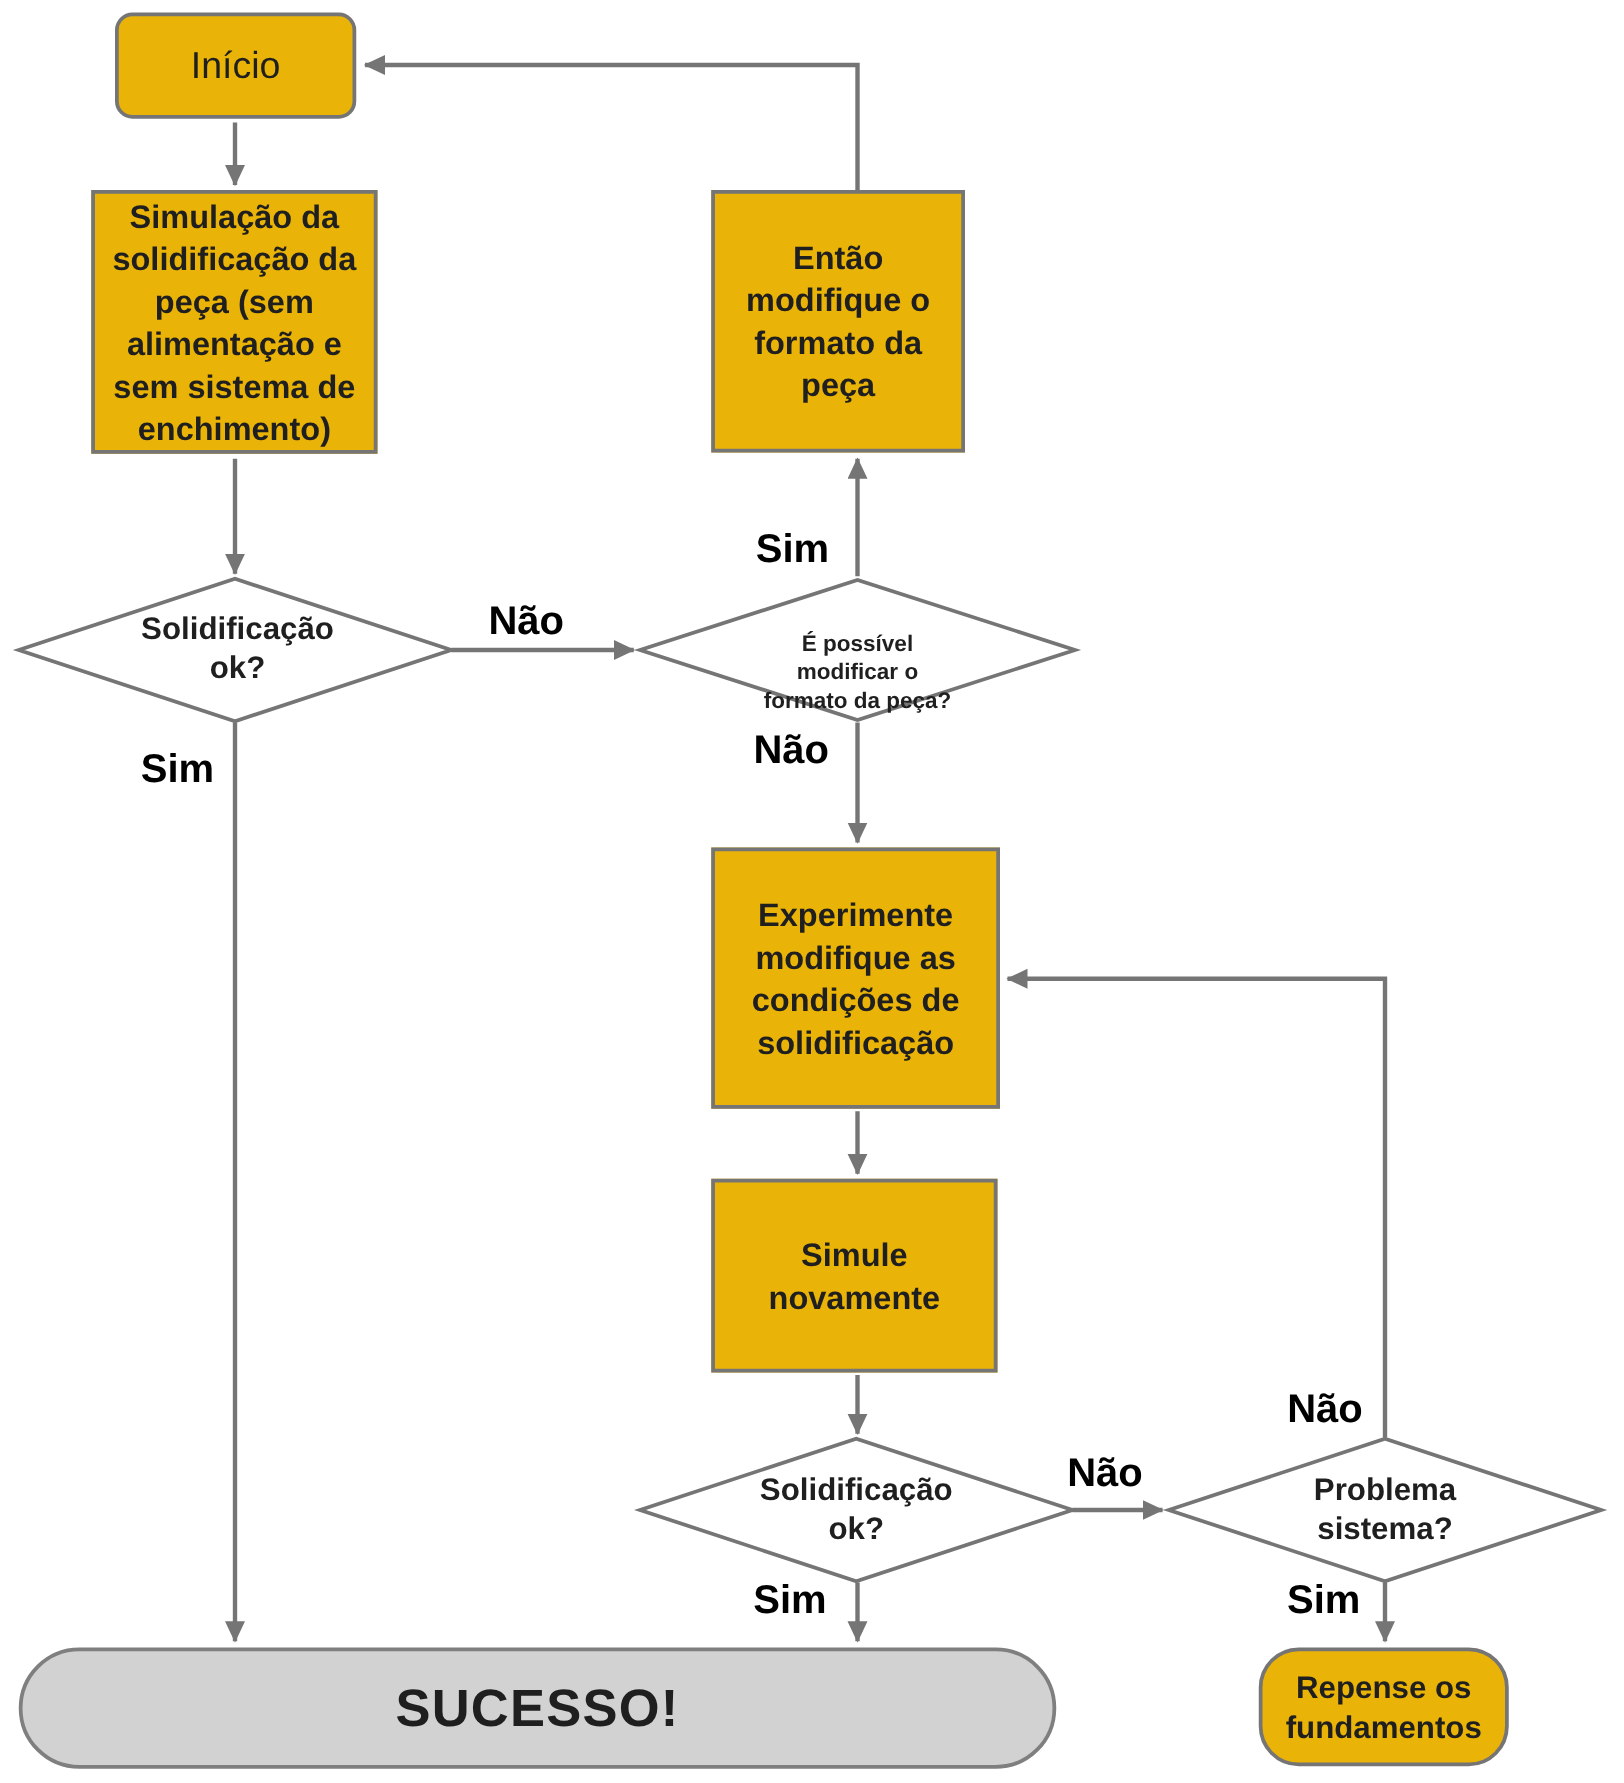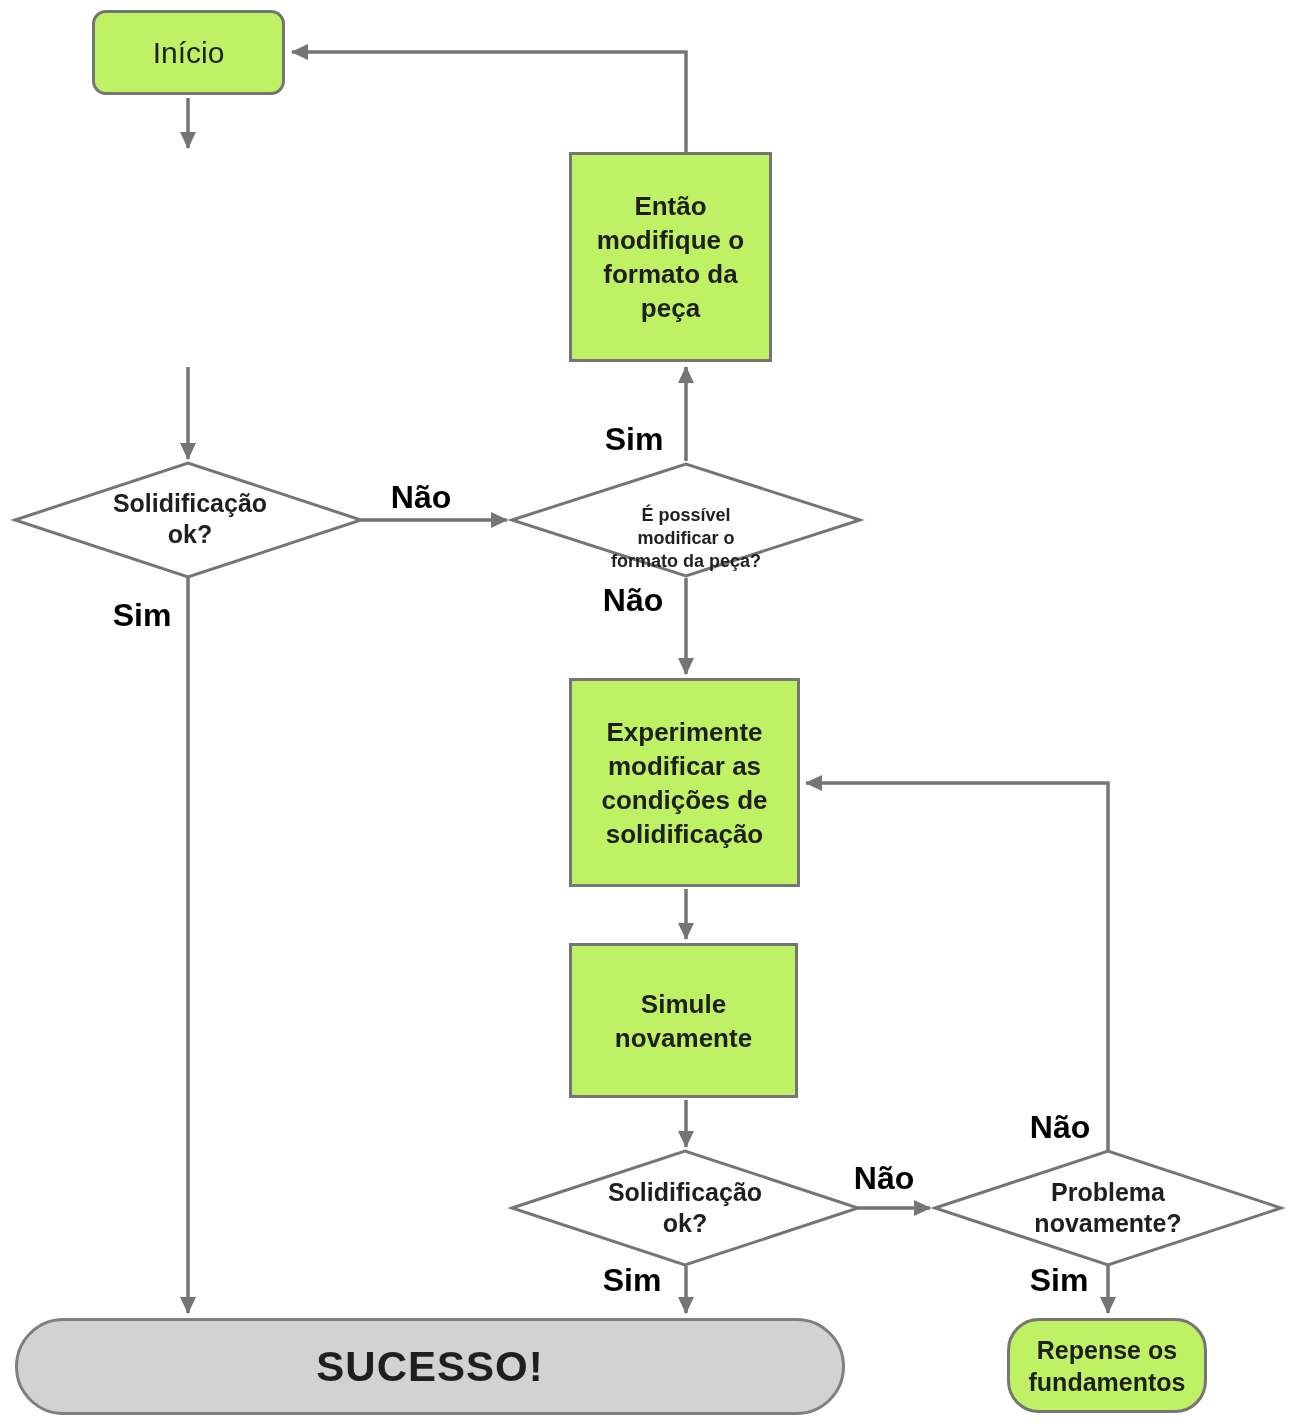--- a/index.html
+++ b/index.html
@@ -10,21 +10,21 @@
     background:#ffffff;
     font-family:"Liberation Sans", sans-serif;
     color:#1f1f1f;
     overflow:hidden;
   }
   .layer{position:absolute;left:0;top:0;}
   .node{
     position:absolute;
     box-sizing:border-box;
     border:3px solid #757575;
-    background:#bef264;
+    background:#eab308;
     display:flex;
     align-items:center;
     justify-content:center;
     text-align:center;
     font-weight:700;
     font-size:26px;
     line-height:34px;
     white-space:pre-line;
     color:#1f1f1f;
   }
@@ -105,27 +105,33 @@
     <path d="M188 578 V1313" fill="none" stroke="#757575" stroke-width="3.5" marker-end="url(#arrow)"></path>
 
     <polygon points="15,520 188,463 361,520 188,577" fill="#ffffff" stroke="#757575" stroke-width="3"></polygon>
     <polygon points="512,520 686,464 860,520 686,576" fill="#ffffff" stroke="#757575" stroke-width="3"></polygon>
     <polygon points="512,1208 685,1151 858,1208 685,1265" fill="#ffffff" stroke="#757575" stroke-width="3"></polygon>
     <polygon points="935,1208 1108,1151 1281,1208 1108,1265" fill="#ffffff" stroke="#757575" stroke-width="3"></polygon>
   </svg>
 
   <div class="node start" style="left:92px;top:10px;width:193px;height:85px;">Início</div>
 
+  <div class="node" style="left:73px;top:152px;width:229px;height:211px;">Simulação da
+solidificação da
+peça (sem
+alimentação e
+sem sistema de
+enchimento)</div>
 
   <div class="node" style="left:569px;top:152px;width:203px;height:210px;">Então
 modifique o
 formato da peça</div>
 
   <div class="node" style="left:569px;top:678px;width:231px;height:209px;">Experimente
-modificar as
+modifique as
 condições de
 solidificação</div>
 
   <div class="node" style="left:569px;top:943px;width:229px;height:155px;">Simule
 novamente</div>
 
   <div class="node success" style="left:15px;top:1318px;width:830px;height:97px;">SUCESSO!</div>
 
   <div class="node terminator" style="left:1007px;top:1318px;width:200px;height:95px;">Repense os
 fundamentos</div>
@@ -134,21 +140,21 @@
 ok?</div>
 
   <div class="dlabel small" style="left:686px;top:520px;margin-top:18px;">É possível
 modificar o
 formato da peça?</div>
 
   <div class="dlabel big" style="left:685px;top:1208px;">Solidificação
 ok?</div>
 
   <div class="dlabel big" style="left:1108px;top:1208px;">Problema
-novamente?</div>
+sistema?</div>
 
   <div class="elabel" style="left:421px;top:497px;">Não</div>
 
   <div class="elabel" style="left:142px;top:615px;">Sim</div>
 
   <div class="elabel" style="left:634px;top:439px;">Sim</div>
 
   <div class="elabel" style="left:633px;top:600px;">Não</div>
 
   <div class="elabel" style="left:884px;top:1178px;">Não</div>

